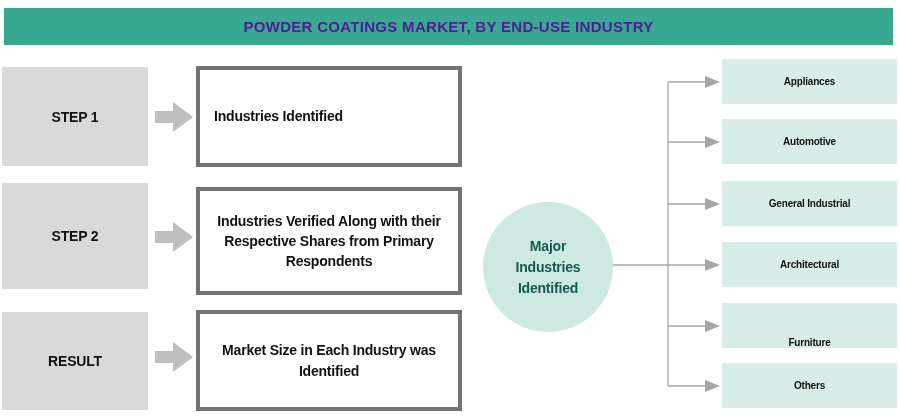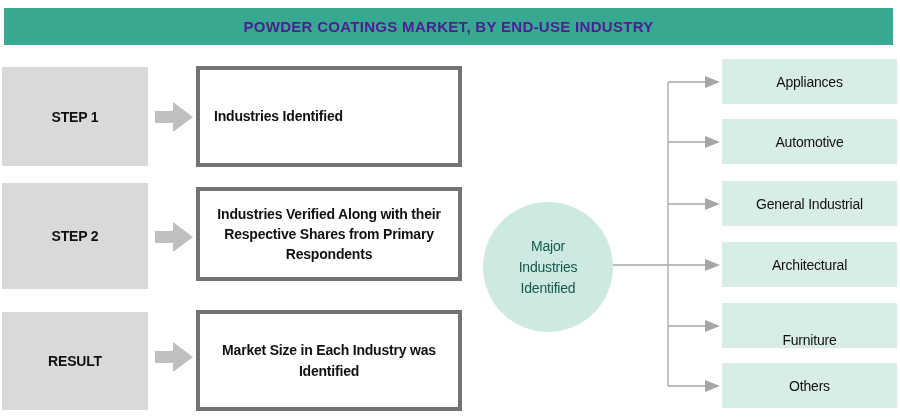--- a/index.html
+++ b/index.html
@@ -71,37 +71,37 @@
   .white-box span {
     color: #111111;
     font-size: 14px;
     font-weight: bold;
     line-height: 1.45;
     text-align: center;
     letter-spacing: -0.2px;
     padding: 0 14px;
   }
   .wb-1 { top: 66px;  height: 101px; }
-  .wb-2 { top: 187px; height: 94px; }
+  .wb-2 { top: 187px; height: 108px; }
   .wb-3 { top: 310px; height: 101px; }
   .hub-circle {
     position: absolute;
     left: 483px; top: 202px;
     width: 130px; height: 130px;
     border-radius: 50%;
     background: #cde9e1;
     display: flex;
     align-items: center;
     justify-content: center;
   }
   .hub-circle span {
     width: 86px;
     color: #15594f;
     font-size: 14px;
-    font-weight: normal;
+    font-weight: bold;
     line-height: 1.5;
     text-align: center;
     letter-spacing: -0.2px;
   }
   .connectors {
     position: absolute;
     left: 612px; top: 70px;
     width: 112px; height: 325px;
   }
   .industry-box {
@@ -109,22 +109,22 @@
     left: 722px;
     width: 175px;
     height: 45px;
     background: #d8ede8;
     display: flex;
     align-items: center;
     justify-content: center;
   }
   .industry-box span {
     color: #111111;
-    font-size: 14px;
-    font-weight: normal;
+    font-size: 10px;
+    font-weight: bold;
     letter-spacing: -0.2px;
   }
   .ib-0 { top: 59px;  }
   .ib-1 { top: 119px; }
   .ib-2 { top: 181px; }
   .ib-3 { top: 242px; }
   .ib-4 { top: 303px; align-items: flex-end; }
   .ib-5 { top: 363px; }
 </style>
 </head>

